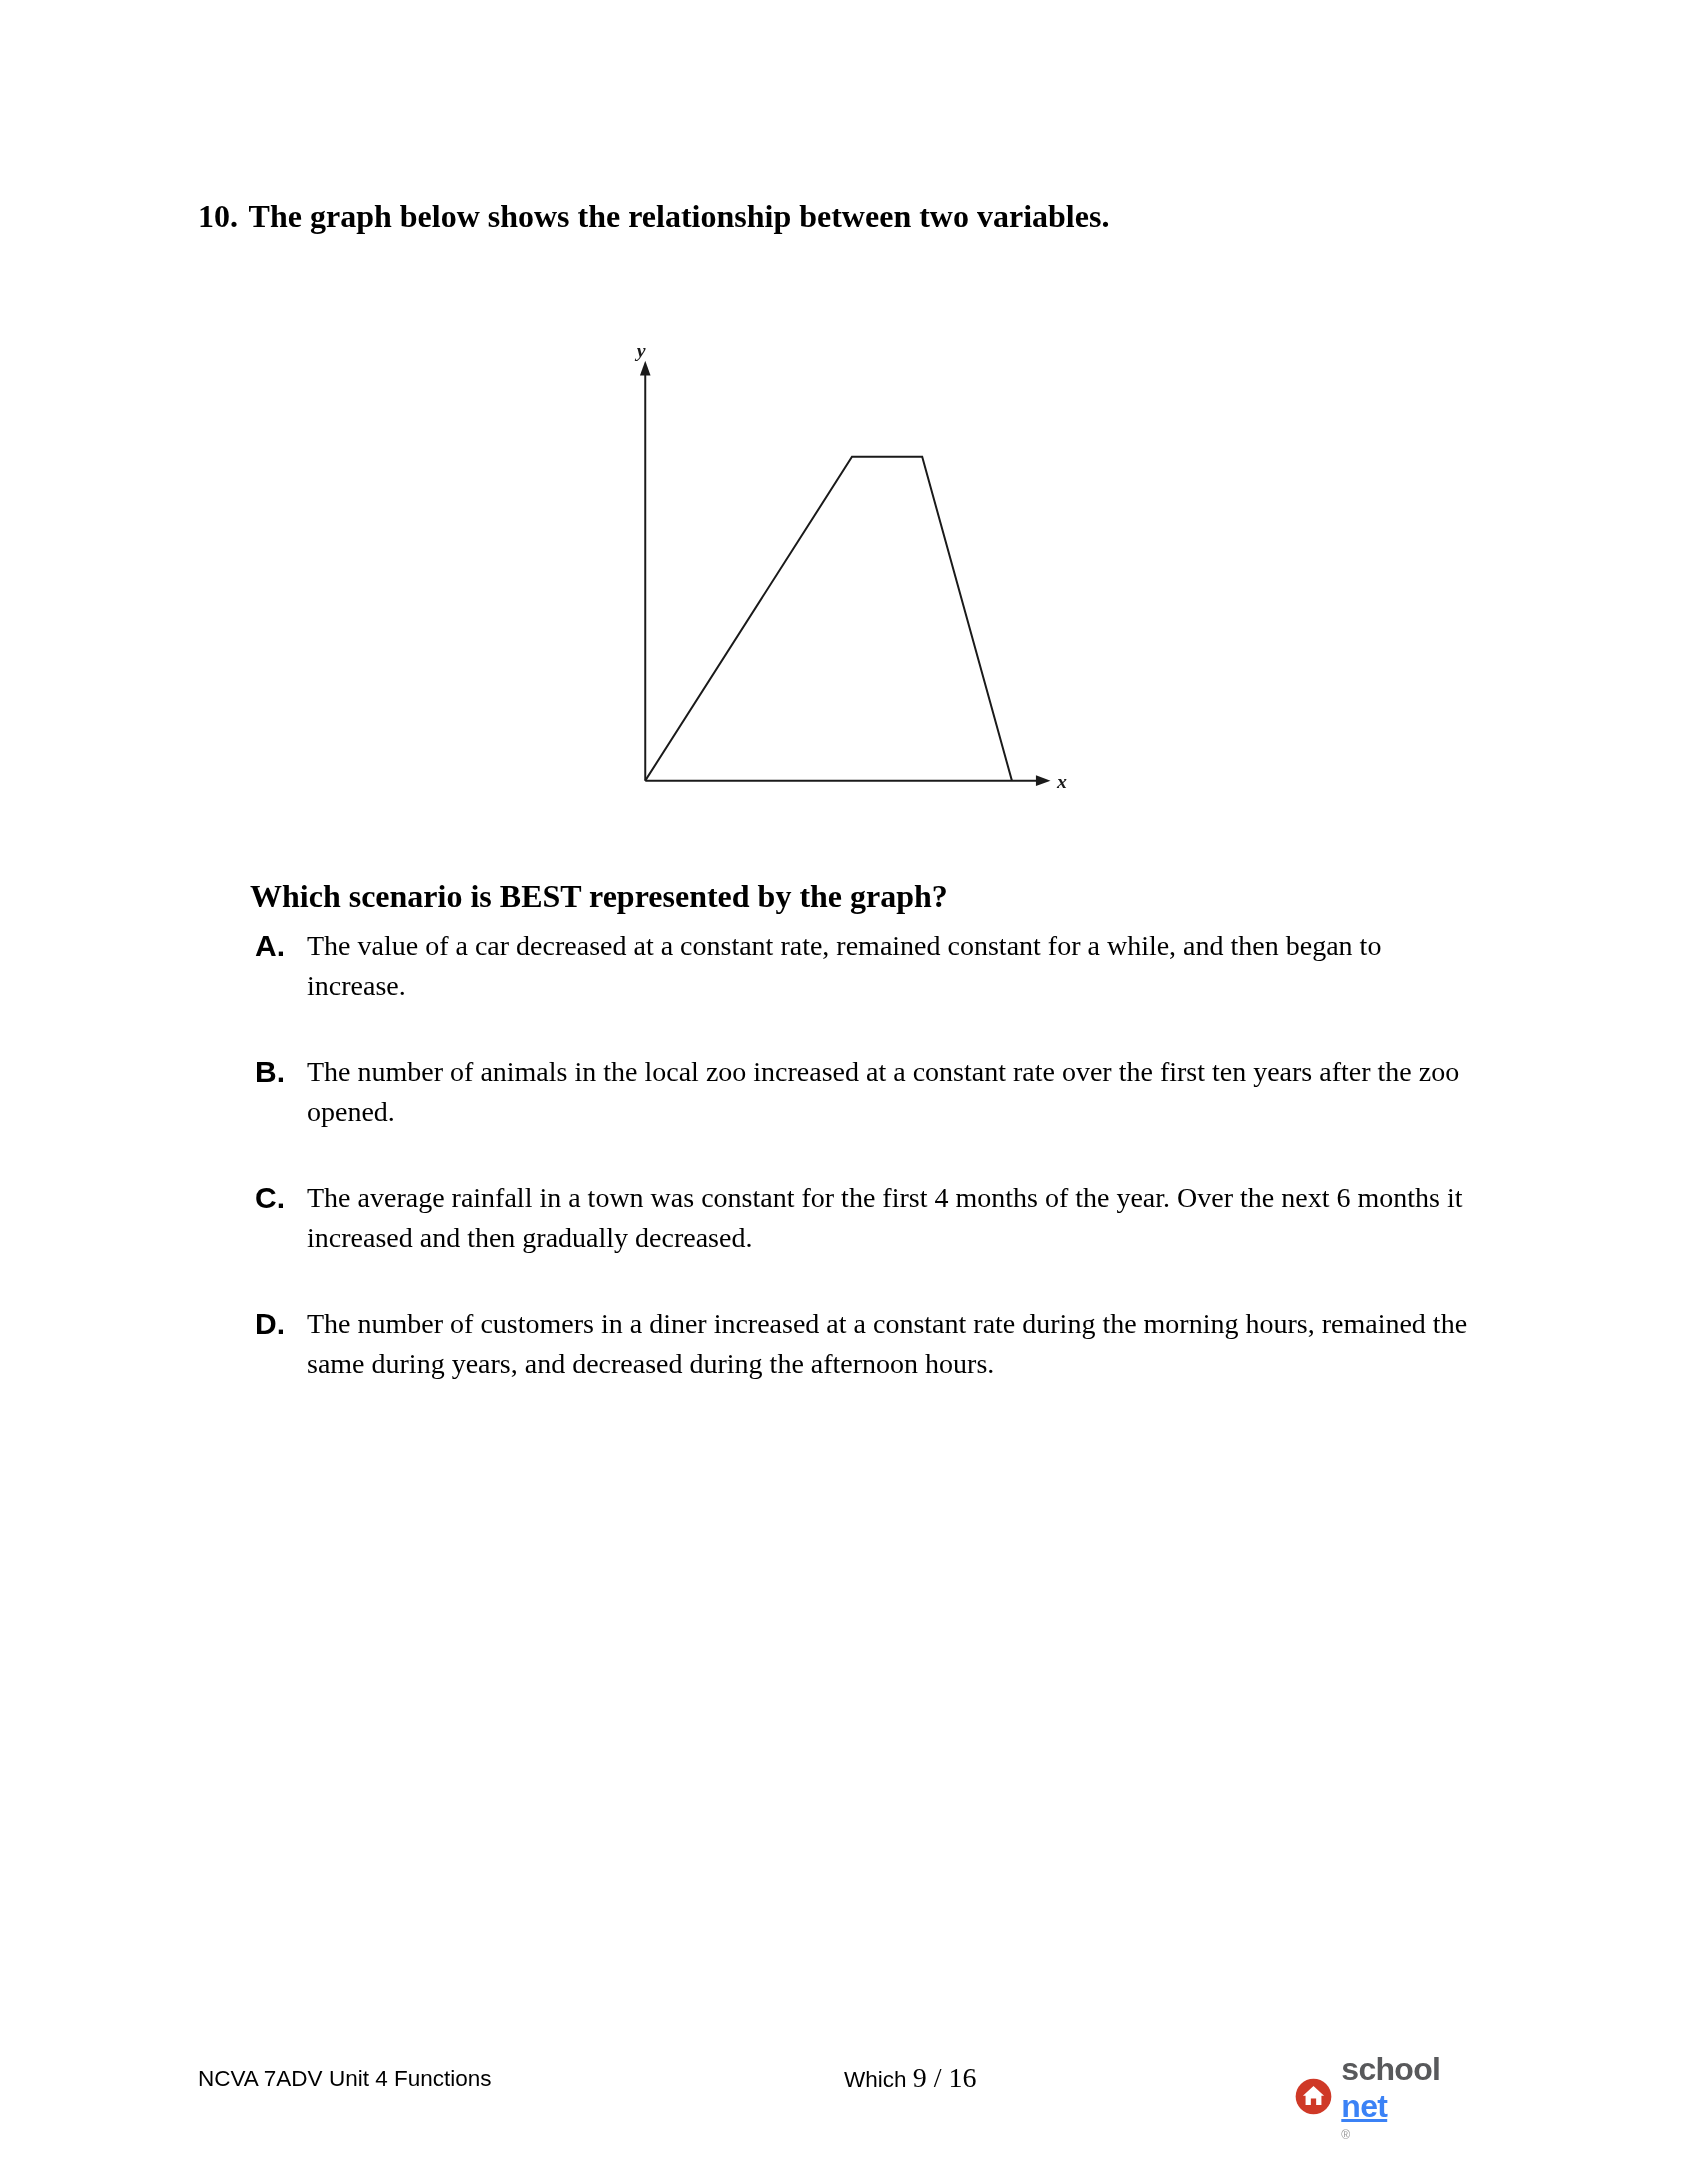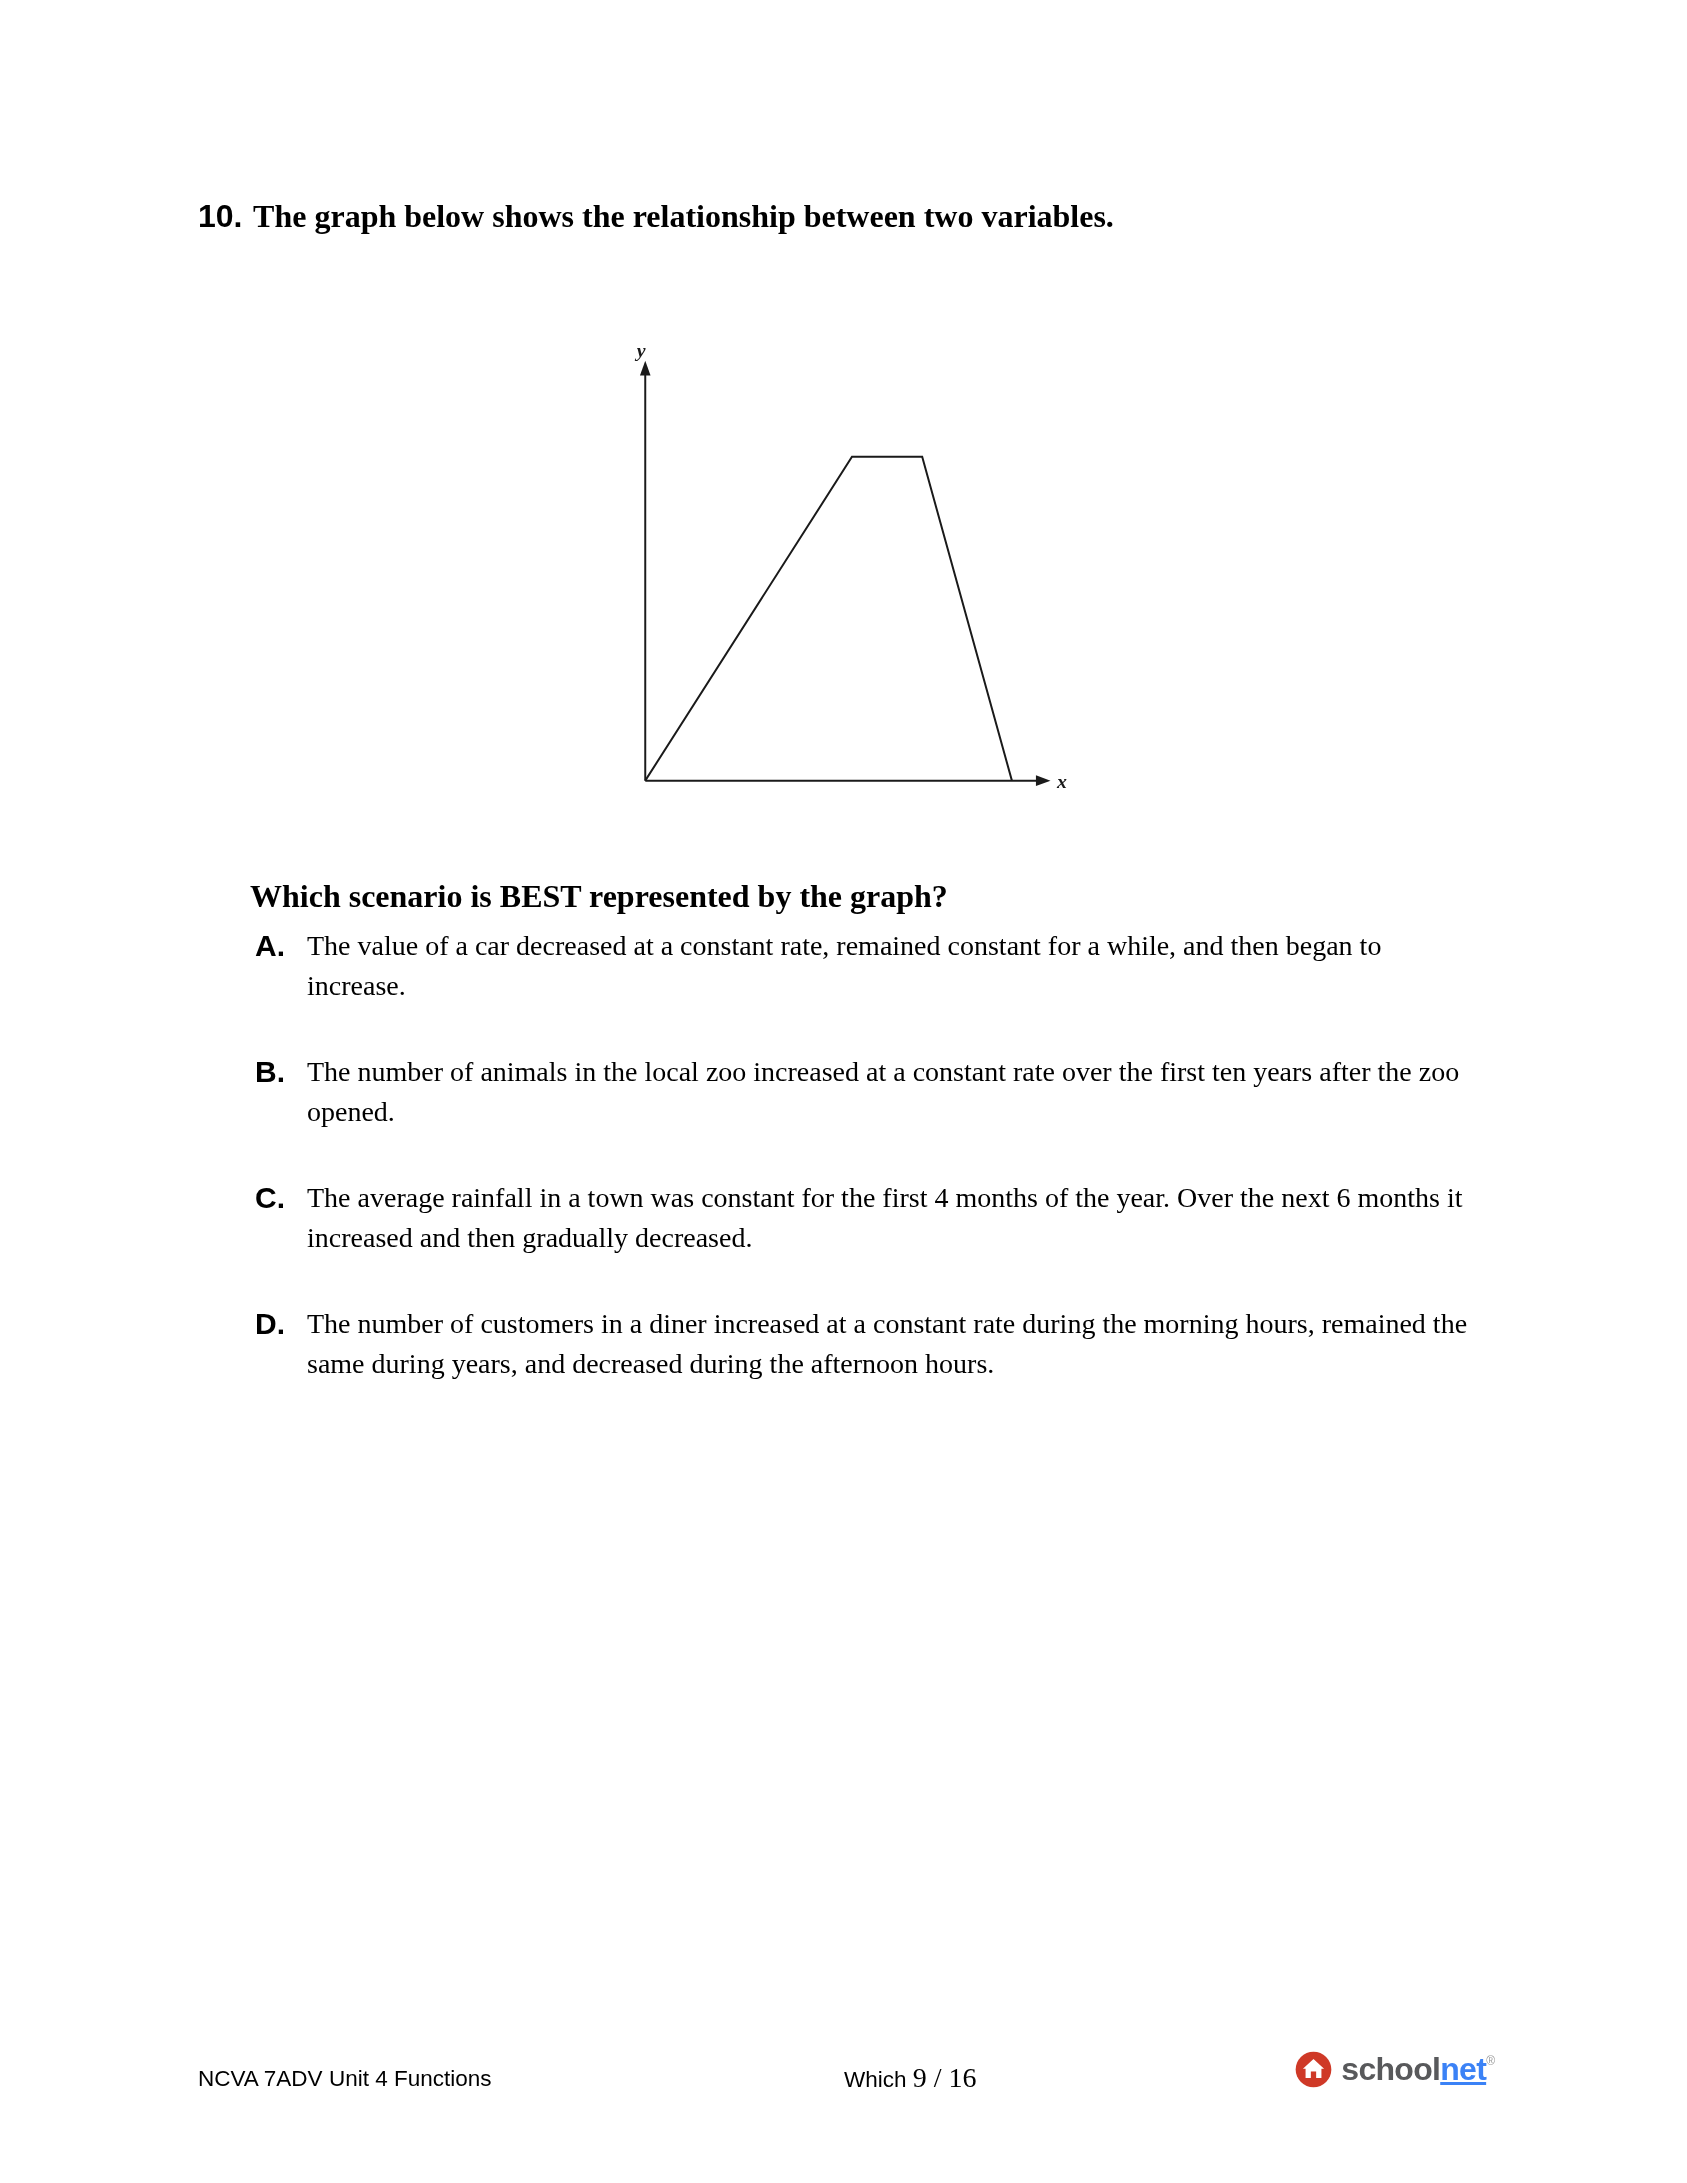--- a/index.html
+++ b/index.html
@@ -15,21 +15,21 @@
   }
   .q-line {
     position: absolute;
     left: 198px;
     top: 198px;
     font-size: 32px;
     font-weight: bold;
     white-space: nowrap;
   }
   .q-num {
-    font-family: Liberation Sans, sans-serif;
+    font-family: Liberation Serif, serif;
     margin-right: 10.6px;
   }
   .graph-wrap {
     position: absolute;
     left: 622px;
     top: 341px;
     width: 463px;
     height: 476px;
   }
   .graph-wrap svg { display: block; }
@@ -98,20 +98,21 @@
     align-items: center;
     gap: 9.3px;
   }
   .logo-text {
     font-family: "Liberation Sans", sans-serif;
     font-weight: bold;
     font-size: 32px;
     letter-spacing: -0.7px;
     display: flex;
     align-items: flex-start;
+    flex-direction: column;
   }
   .logo-reg {
     font-size: 12px;
     font-weight: normal;
     margin-top: 2.6px;
   }
 </style>
 </head>
 <body>
 

